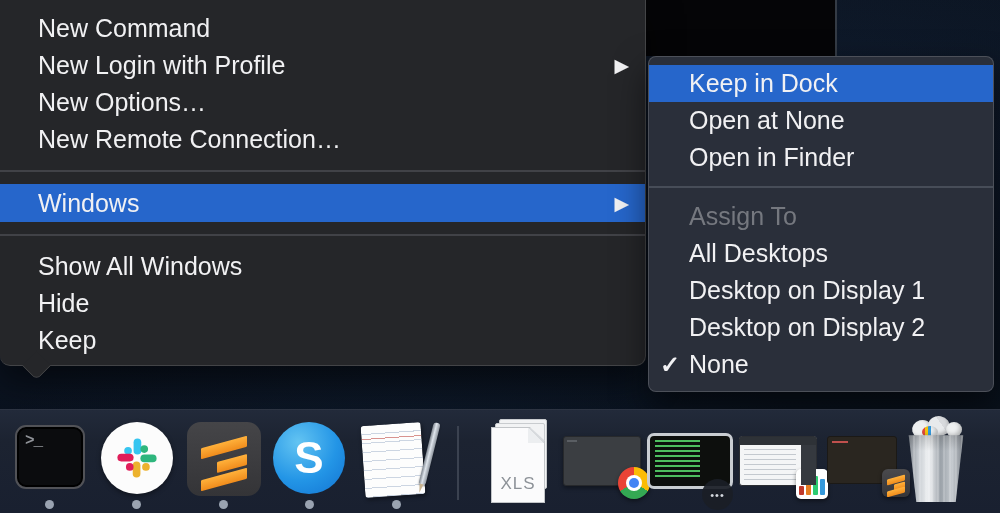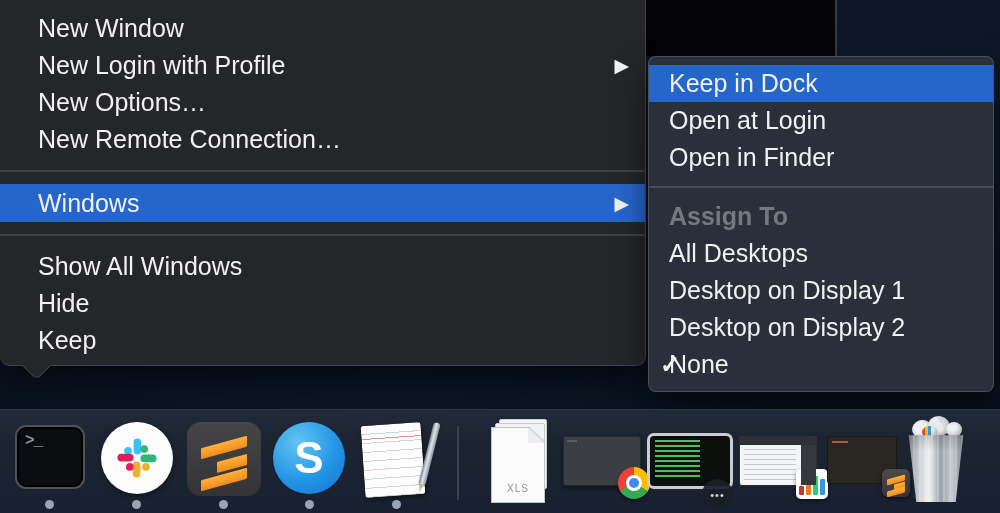--- a/index.html
+++ b/index.html
@@ -22,25 +22,25 @@
     border-radius:0 0 10px 10px; padding:10px 0 6px;
     box-shadow:0 14px 34px rgba(0,0,0,.55); }
   .menu-tail { position:absolute; left:26px; bottom:-11px; width:21px; height:21px;
     background:#252629; transform:rotate(45deg); border-radius:0 0 6px 0;
     border-right:1px solid rgba(255,255,255,.14); border-bottom:1px solid rgba(255,255,255,.14); }
   .submenu { left:648px; top:56px; width:346px; background:#2a2f3a;
     border:1px solid rgba(255,255,255,.16); border-radius:8px; padding:8px 0 8px;
     box-shadow:0 14px 34px rgba(0,0,0,.55); }
   .mi { position:relative; height:37px; display:flex; align-items:center;
     padding:0 16px 0 38px; white-space:nowrap; }
-  .submenu .mi { padding-left:20px; }
+  .submenu .mi { padding-left:40px; }
   .mi.hl { background:#2666cb; }
   .mi.opt { height:38px; }
   .mi .arrow { position:absolute; right:16px; font-size:19px; line-height:1; }
-  .mi.disabled { color:#75787f;font-weight:bold; }
+  .mi.disabled { color:#75787f; }
   .mi .check { position:absolute; left:11px; font-size:24px; font-weight:bold; }
   .msep { position:relative; height:26px; }
   .msep .line { position:absolute; left:0; right:0; top:12px; height:2px; background:#414247; }
   .submenu .msep { height:22px; }
   .submenu .msep .line { top:10px; background:#474d58; }
 
   
   .dock { position:absolute; left:0; bottom:0; width:1000px; height:104px;
     background:linear-gradient(180deg,#222a3a 0%,#1c2331 30%,#192030 100%);
     border-top:1px solid rgba(255,255,255,.09); }
@@ -98,21 +98,21 @@
   
   .ico-xls { left:489px; top:9px; width:64px; height:86px; }
   .xls-back { position:absolute; background:#f2f3f4; border:1px solid #c9cccf; border-radius:2px; }
   .xls-b1 { left:10px; top:0; width:48px; height:70px; }
   .xls-b2 { left:6px; top:4px; width:50px; height:72px; }
   .xls-front { position:absolute; left:2px; top:8px; width:54px; height:76px; background:#fbfbfc;
     border:1px solid #c2c5c8; clip-path:polygon(0 0, 72% 0, 100% 18%, 100% 100%, 0 100%);
     display:flex; align-items:flex-end; justify-content:center; padding-bottom:8px; }
   .xls-front::before { content:""; position:absolute; right:0; top:0; width:16px; height:15px;
     background:linear-gradient(225deg,#d7dadd 50%,#eceef0 50%); }
-  .xls-label { color:#8d9298; font-size:10px; letter-spacing:1px; }
+  .xls-label { color:#8d9298; font-size:17px; letter-spacing:1px; }
 
   
   .thumb { position:absolute; border-radius:3px; }
   .thumb-chrome { left:563px; top:26px; width:78px; height:50px; background:#3b3e42;
     border:1px solid #27292c; box-shadow:0 2px 4px rgba(0,0,0,.4); }
   .thumb-chrome::before { content:""; position:absolute; left:3px; top:3px; width:10px; height:2px;
     background:#5a5e63; }
   .badge { position:absolute; box-shadow:0 2px 4px rgba(0,0,0,.45); }
   .badge-chrome { right:-10px; bottom:-14px; width:32px; height:32px; border-radius:50%;
     background:conic-gradient(from -120deg,#ea4335 0 120deg,#fbbc05 120deg 240deg,#34a853 240deg 360deg); }
@@ -161,21 +161,21 @@
 </style>
 </head>
 <body>
 
 <div class="screen">
 
   <div class="bg-window"></div>
 
   <div class="menu main-menu">
     <div class="mi">
-      <span>New Window</span>
+      <span>New Command</span>
     </div>
     <div class="mi">
       <span>New Login with Profile</span>
       <span class="arrow">▶</span>
     </div>
     <div class="mi">
       <span>New Options…</span>
     </div>
     <div class="mi">
       <span>New Remote Connection…</span>
@@ -200,21 +200,21 @@
       <span>Keep</span>
     </div>
     <div class="menu-tail"></div>
   </div>
 
   <div class="menu submenu">
     <div class="mi hl">
       <span>Keep in Dock</span>
     </div>
     <div class="mi">
-      <span>Open at Login</span>
+      <span>Open at None</span>
     </div>
     <div class="mi">
       <span>Open in Finder</span>
     </div>
     <div class="msep">
         <div class="line"></div>
       </div>
     <div class="mi disabled">
       <span>Assign To</span>
     </div>

